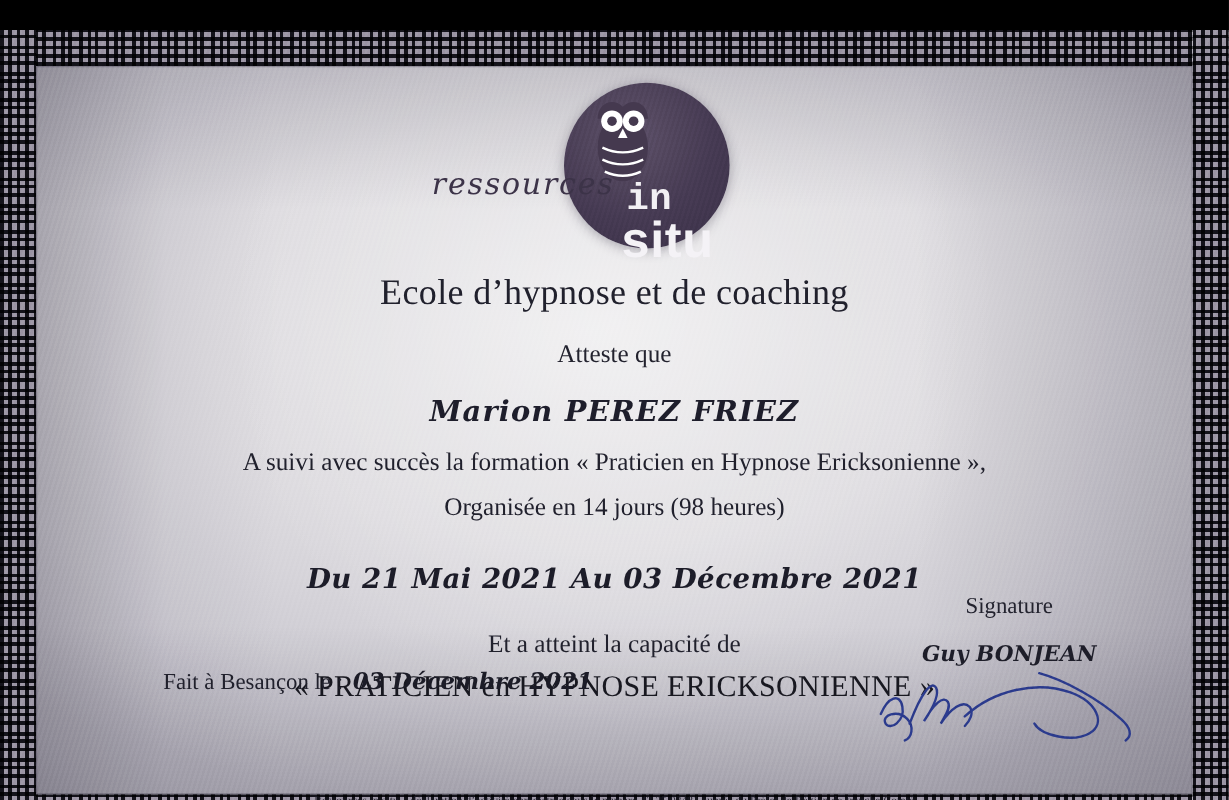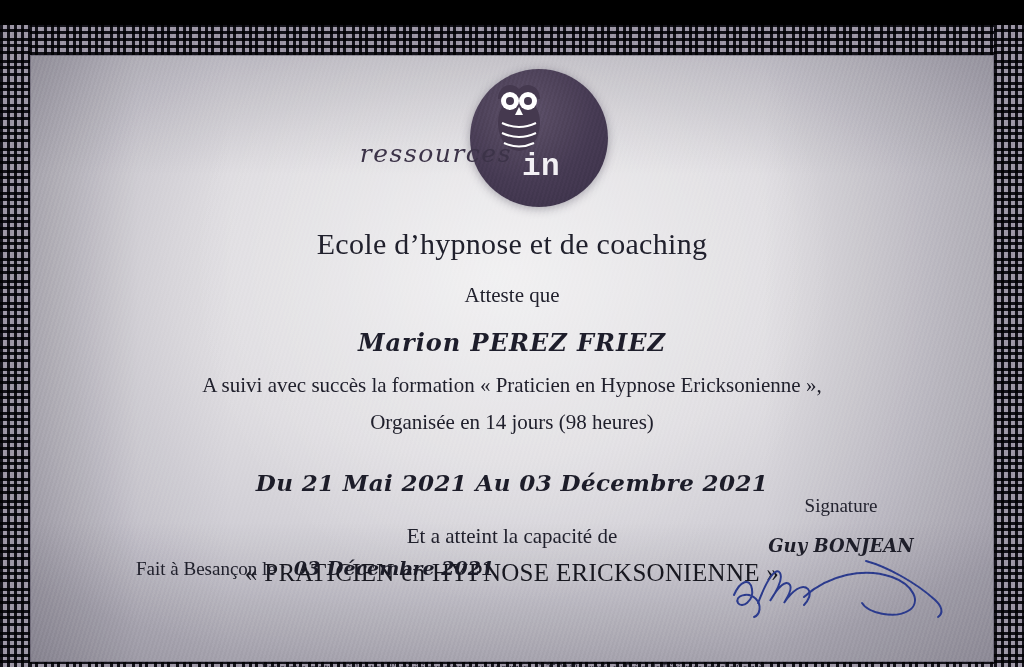--- a/index.html
+++ b/index.html
@@ -351,20 +351,21 @@
         </g>
         <path d="M31 30 L27 38 L35 38 Z" fill="#ffffff"></path>
         <g stroke="#ffffff" stroke-width="2" fill="none">
           <path d="M14 46 q17 8 34 0"></path>
           <path d="M14 56 q17 8 34 0"></path>
           <path d="M16 66 q15 7 30 0"></path>
         </g>
       </svg>
       <div class="logo-ressources">ressources</div>
       <div class="logo-in">in</div>
+      <div class="logo-situ">situ</div>
     </div>
 
     <div class="school-title">Ecole d’hypnose et de coaching</div>
     <div class="attests">Atteste que</div>
     <div class="recipient">Marion PEREZ FRIEZ</div>
     <div class="line-course">A suivi avec succès la formation « Praticien en Hypnose Ericksonienne »,</div>
     <div class="line-org">Organisée en 14 jours (98 heures)</div>
     <div class="dates">Du 21 Mai 2021 Au 03 Décembre 2021</div>
     <div class="line-capacity">Et a atteint la capacité de</div>
     <div class="capacity-title">« PRATICIEN en HYPNOSE ERICKSONIENNE »</div>

